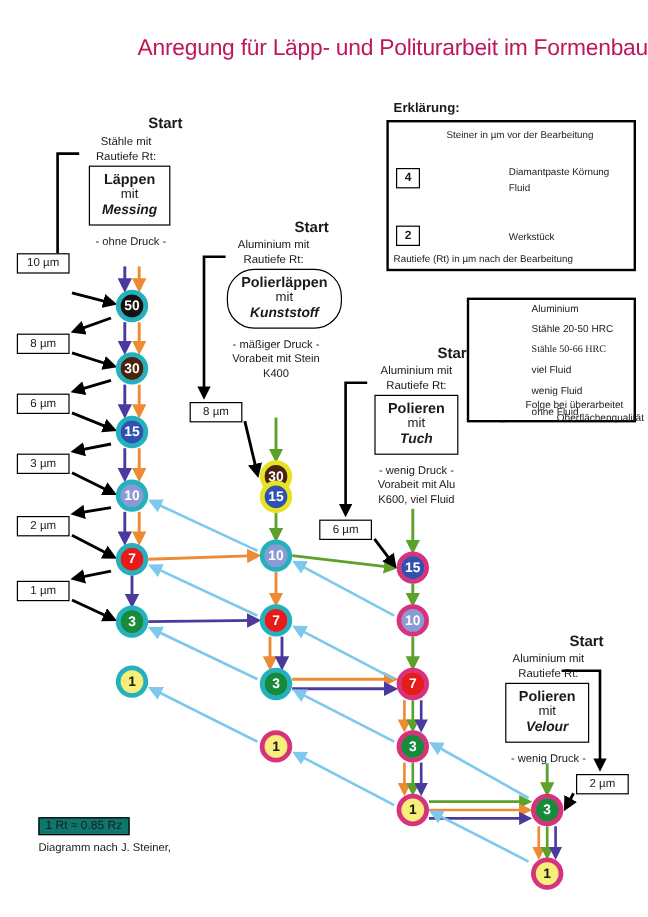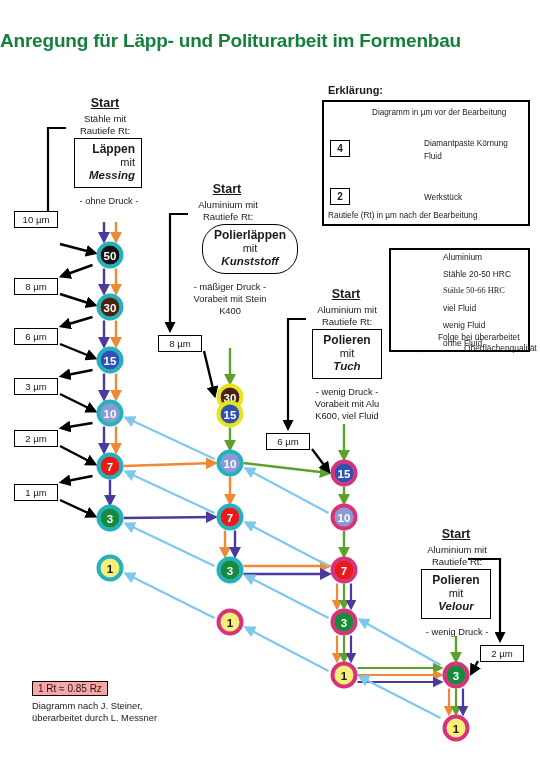--- a/index.html
+++ b/index.html
@@ -10,31 +10,31 @@
     color:#1a1a1a;
     overflow:hidden;
     position:relative;
   }
   #root{position:relative;width:540px;height:764px;}
 
   .abs{position:absolute;}
 
   #page-title{
     left:0;top:30px;width:540px;
-    text-align:left;
-    font-size:19px;font-weight:bold;
+    text-align:right;
+    font-size:19px;font-weight:normal;
     letter-spacing:-0.2px;
-    color:#15803d;
+    color:#be185d;
   }
 
   
   #canvas{position:absolute;left:0;top:0;width:540px;height:764px;}
 
   
-  .start-head{font-size:12.5px;font-weight:bold;text-align:center;line-height:1.12;text-decoration:underline;}
+  .start-head{font-size:12.5px;font-weight:bold;text-align:right;line-height:1.12;}
   .start-sub{font-size:9.5px;text-align:center;line-height:1.22;}
   .proc-box{
     border:1.6px solid #000;background:#fff;
     text-align:center;line-height:1.18;padding:3px 6px 4px 6px;
     box-sizing:border-box;
   }
   .proc-title{font-size:12px;font-weight:bold;}
   .proc-mit{font-size:11px;}
   .proc-mat{font-size:11.5px;font-weight:bold;font-style:italic;}
   .note{font-size:9.3px;text-align:center;line-height:1.24;}
@@ -54,21 +54,21 @@
     font-size:10px;font-weight:bold;text-align:center;
     box-sizing:border-box;
   }
 
   
   #legend-box{border:2px solid #000;background:#fff;box-sizing:border-box;}
   .leg-txt{font-size:8.4px;line-height:1.14;color:#222;}
 
   
   #rt-box{
-    border:1.6px solid #000;background:#fca5a5;
+    border:1.6px solid #000;background:#0f766e;
     font-size:10px;text-align:left;padding:1px 5px;box-sizing:border-box;
     display:inline-block;
   }
   #credit{font-size:9.4px;line-height:1.3;}
 
   .node-label{
     font-size:11.5px;font-weight:bold;
     text-anchor:middle;dominant-baseline:central;
     font-family:"Liberation Sans", sans-serif;
   }
@@ -288,31 +288,31 @@
         </g>
         <circle cx="419" cy="310" r="6.2" fill="none" stroke="#e8e321" stroke-width="4.2"></circle>
         <circle cx="419" cy="327" r="6.2" fill="none" stroke="#25b0bd" stroke-width="4.2"></circle>
         <circle cx="419" cy="344" r="6.2" fill="none" stroke="#d6337c" stroke-width="4.2"></circle>
       </g>
   </svg>
 
   <div class="abs start-head" style="left:58px;top:96px;width:94px;">Start</div>
   <div class="abs start-sub" style="left:52px;top:113px;width:106px;">Stähle mit</div>
   <div class="abs start-sub" style="left:52px;top:125px;width:106px;">Rautiefe Rt:</div>
-  <div class="abs proc-box" style="left:74px;top:138px;width:68px;text-align:right;">
+  <div class="abs proc-box" style="left:74px;top:138px;width:68px;">
     <div class="proc-title">Läppen</div>
     <div class="proc-mit">mit</div>
     <div class="proc-mat">Messing</div>
   </div>
   <div class="abs note" style="left:66px;top:196px;width:86px;">- ohne Druck -</div>
 
   <div class="abs start-head" style="left:180px;top:182px;width:94px;">Start</div>
   <div class="abs start-sub" style="left:173px;top:199px;width:110px;">Aluminium mit</div>
   <div class="abs start-sub" style="left:173px;top:211px;width:110px;">Rautiefe Rt:</div>
-  <div class="abs proc-box" style="left:202px;top:224px;width:96px;border-radius:23px;">
+  <div class="abs proc-box" style="left:189px;top:224px;width:96px;border-radius:23px;">
     <div class="proc-title">Polierläppen</div>
     <div class="proc-mit">mit</div>
     <div class="proc-mat">Kunststoff</div>
   </div>
   <div class="abs note" style="left:178px;top:282px;width:104px;">- mäßiger Druck -</div>
   <div class="abs note" style="left:178px;top:294px;width:104px;">Vorabeit mit Stein</div>
   <div class="abs note" style="left:178px;top:306px;width:104px;">K400</div>
 
   <div class="abs start-head" style="left:299px;top:287px;width:94px;">Start</div>
   <div class="abs start-sub" style="left:292px;top:304px;width:110px;">Aluminium mit</div>
@@ -343,21 +343,21 @@
   <div class="abs mu-box" style="left:14px;top:430px;width:44px;">2 µm</div>
   <div class="abs mu-box" style="left:14px;top:484px;width:44px;">1 µm</div>
 
   <div class="abs mu-box" style="left:158px;top:335px;width:44px;">8 µm</div>
   <div class="abs mu-box" style="left:266px;top:433px;width:44px;">6 µm</div>
   <div class="abs mu-box" style="left:480px;top:645px;width:44px;">2 µm</div>
 
   <div class="abs" id="erk-label" style="left:328px;top:84px;">Erklärung:</div>
   <div class="abs" id="erk-box" style="left:322px;top:100px;width:208px;height:126px;"></div>
 
-  <div class="abs erk-txt" style="left:372px;top:108px;width:154px;">Diagramm in µm vor der Bearbeitung</div>
+  <div class="abs erk-txt" style="left:372px;top:108px;width:154px;">Steiner in µm vor der Bearbeitung</div>
   <div class="abs erk-num" style="left:330px;top:140px;width:20px;height:17px;line-height:15px;">4</div>
   <div class="abs erk-txt" style="left:424px;top:139px;width:104px;">Diamantpaste Körnung</div>
   <div class="abs erk-txt" style="left:424px;top:152px;width:104px;">Fluid</div>
   <div class="abs erk-num" style="left:330px;top:188px;width:20px;height:17px;line-height:15px;">2</div>
   <div class="abs erk-txt" style="left:424px;top:193px;width:70px;">Werkstück</div>
   <div class="abs erk-txt" style="left:328px;top:211px;width:200px;">Rautiefe (Rt) in µm nach der Bearbeitung</div>
 
   <div class="abs" id="legend-box" style="left:389px;top:248px;width:141px;height:104px;"></div>
   <div class="abs leg-txt" style="left:443px;top:253px;">Aluminium</div>
   <div class="abs leg-txt" style="left:443px;top:270px;text-align:center;">Stähle 20-50 HRC</div>
@@ -366,16 +366,15 @@
   <div class="abs leg-txt" style="left:443px;top:321px;">wenig Fluid</div>
   <div class="abs leg-txt" style="left: 443px; top: 339px;">ohne Fluid</div>
   <div class="abs leg-txt" style="left: 438px; top: 333px; width: 92px;">Folge bei überarbeitet</div>
   <div class="abs leg-txt" style="left: 438px; top: 344px; width: 92px; margin-left: 26px;">Oberflächenqualität</div>
 
   <div class="abs" style="left:32px;top:678px;">
     <span id="rt-box">1 Rt ≈ 0.85 Rz</span>
   </div>
   <div class="abs" id="credit" style="left:32px;top:700px;width:220px;">
     <div>Diagramm nach J. Steiner,</div>
-    <div>überarbeitet durch L. Messner</div>
   </div>
 
 </div>
 
 </body></html>

